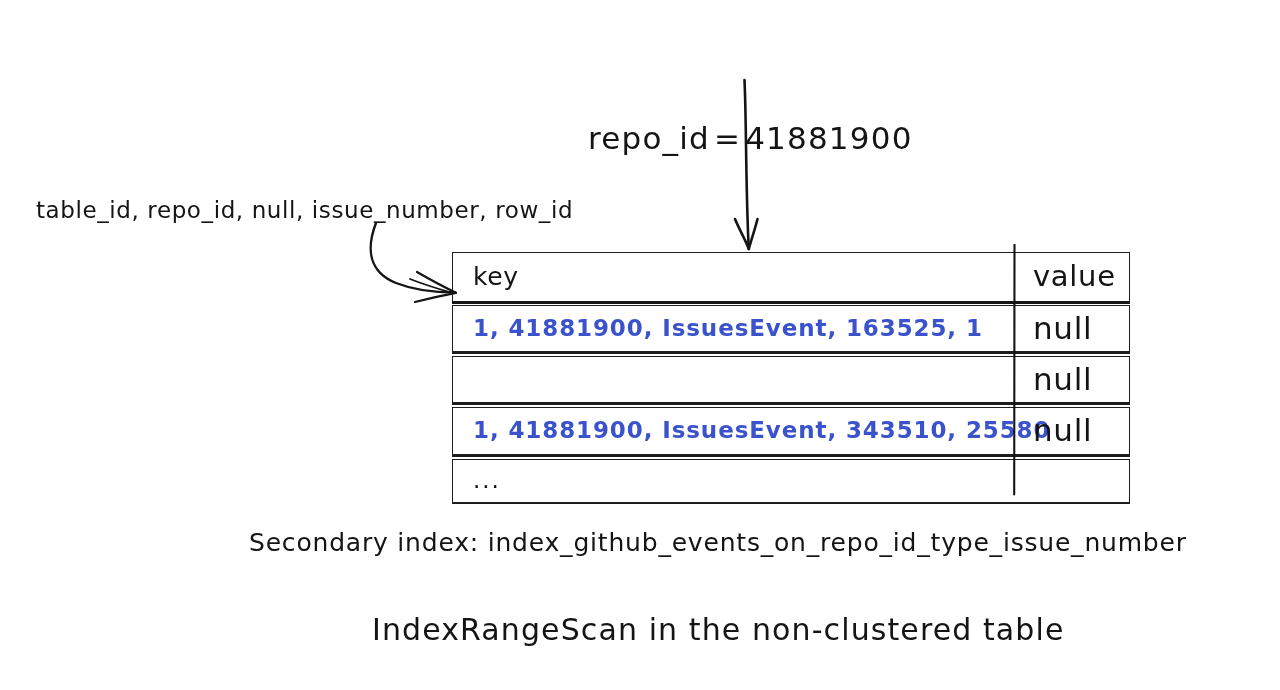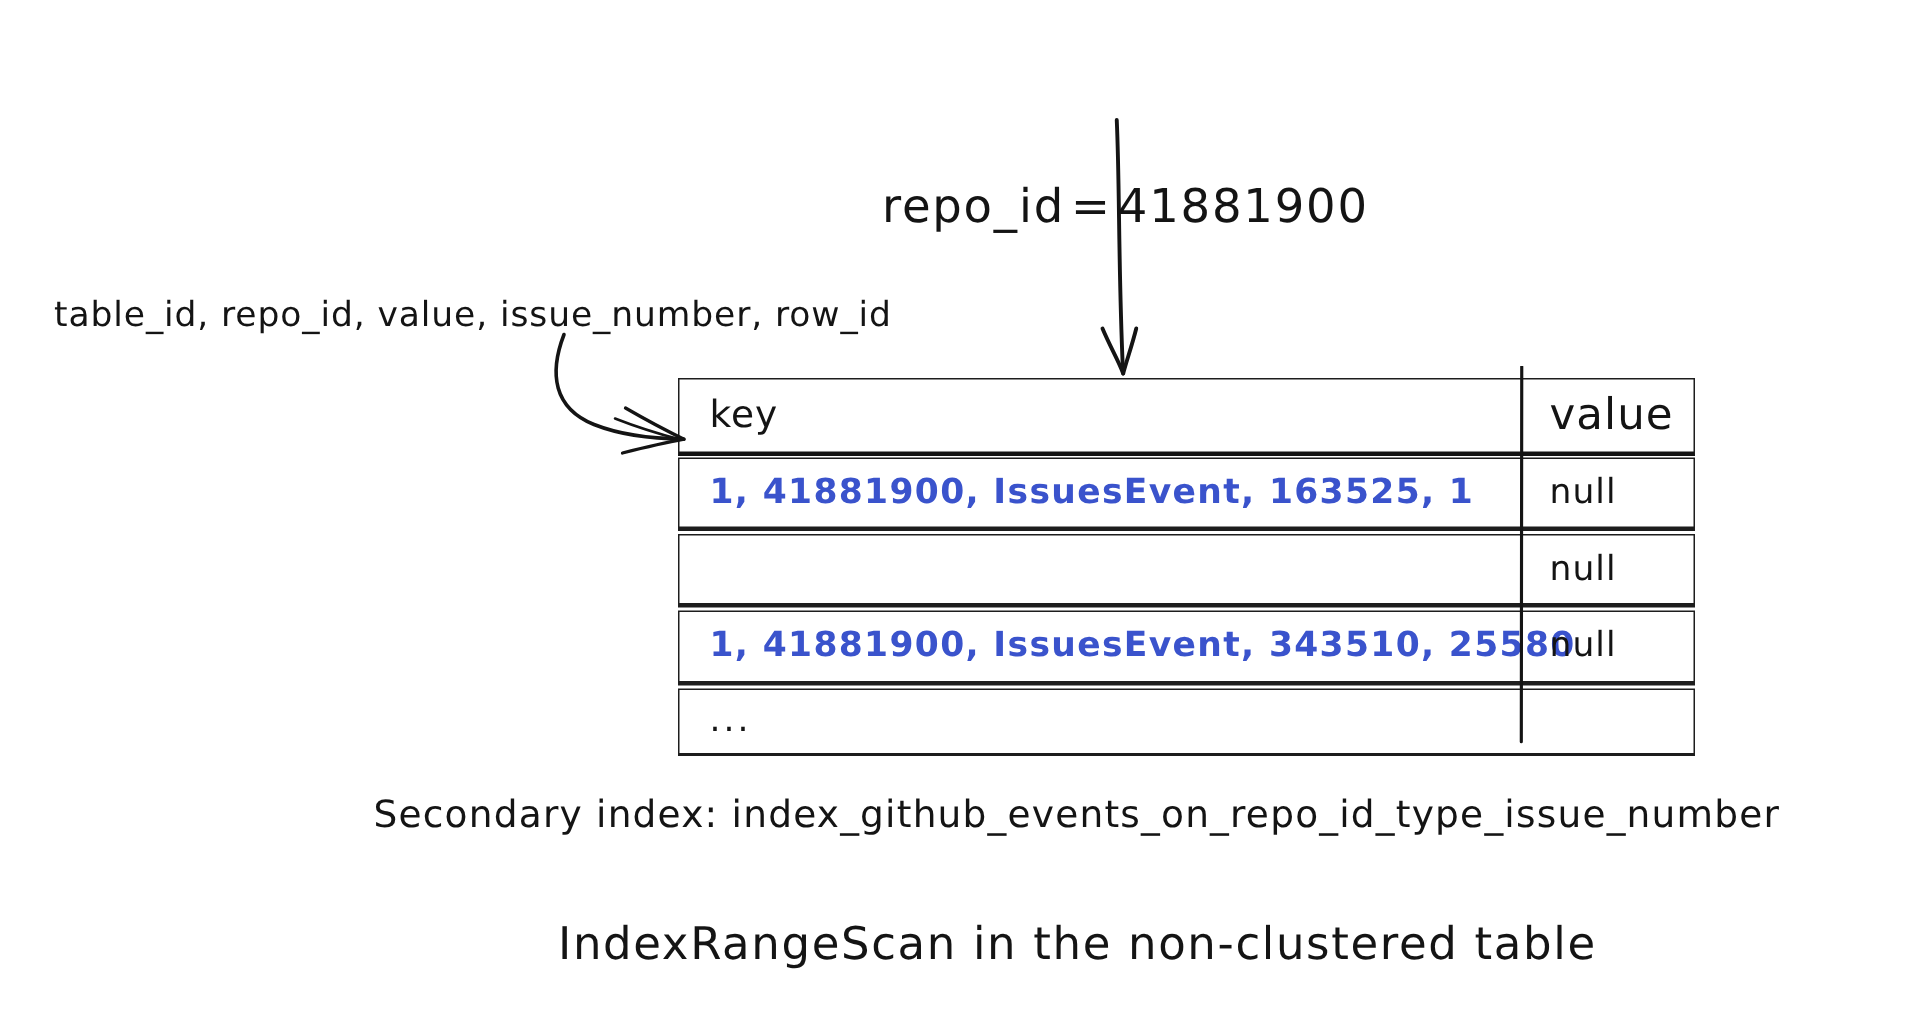--- a/index.html
+++ b/index.html
@@ -93,21 +93,21 @@
   }
   .cell-key.kv { color: #3a53cc; font-weight: 600; letter-spacing: 0.9px; }
   .cell-key.hdr { color: #141414; font-size: 25px; left: 20px; }
   .cell-key.ellipsis { font-size: 23px; letter-spacing: 2px; color: #141414; }
 
   .cell-value {
     position: absolute;
     left: 580px;
     top: 50%;
     transform: translateY(-52%);
-    font-size: 23px;
+    font-size: 31px;
     letter-spacing: 0.7px;
     color: #141414;
     white-space: nowrap;
   }
   .cell-value.hdr { font-size: 29px; }
 
   
   #col-divider {
     position: absolute;
     left: 0;
@@ -146,21 +146,21 @@
 </style>
 </head>
 <body>
 
 <div class="canvas">
 
   <div class="hand" id="predicate-label">
     <span>repo_id</span><span class="op">=</span><span>41881900</span>
   </div>
 
-  <div class="hand" id="index-columns-label">table_id, repo_id, value, issue_number, row_id</div>
+  <div class="hand" id="index-columns-label">table_id, repo_id, null, issue_number, row_id</div>
 
   <div id="index-table">
 
     <div class="trow header">
       <div class="hand cell-key hdr">key</div>
       <div class="hand cell-value hdr">value</div>
     </div>
 
     <div class="trow r1">
       <div class="hand cell-key kv">1, 41881900, IssuesEvent, 163525, 1</div>

